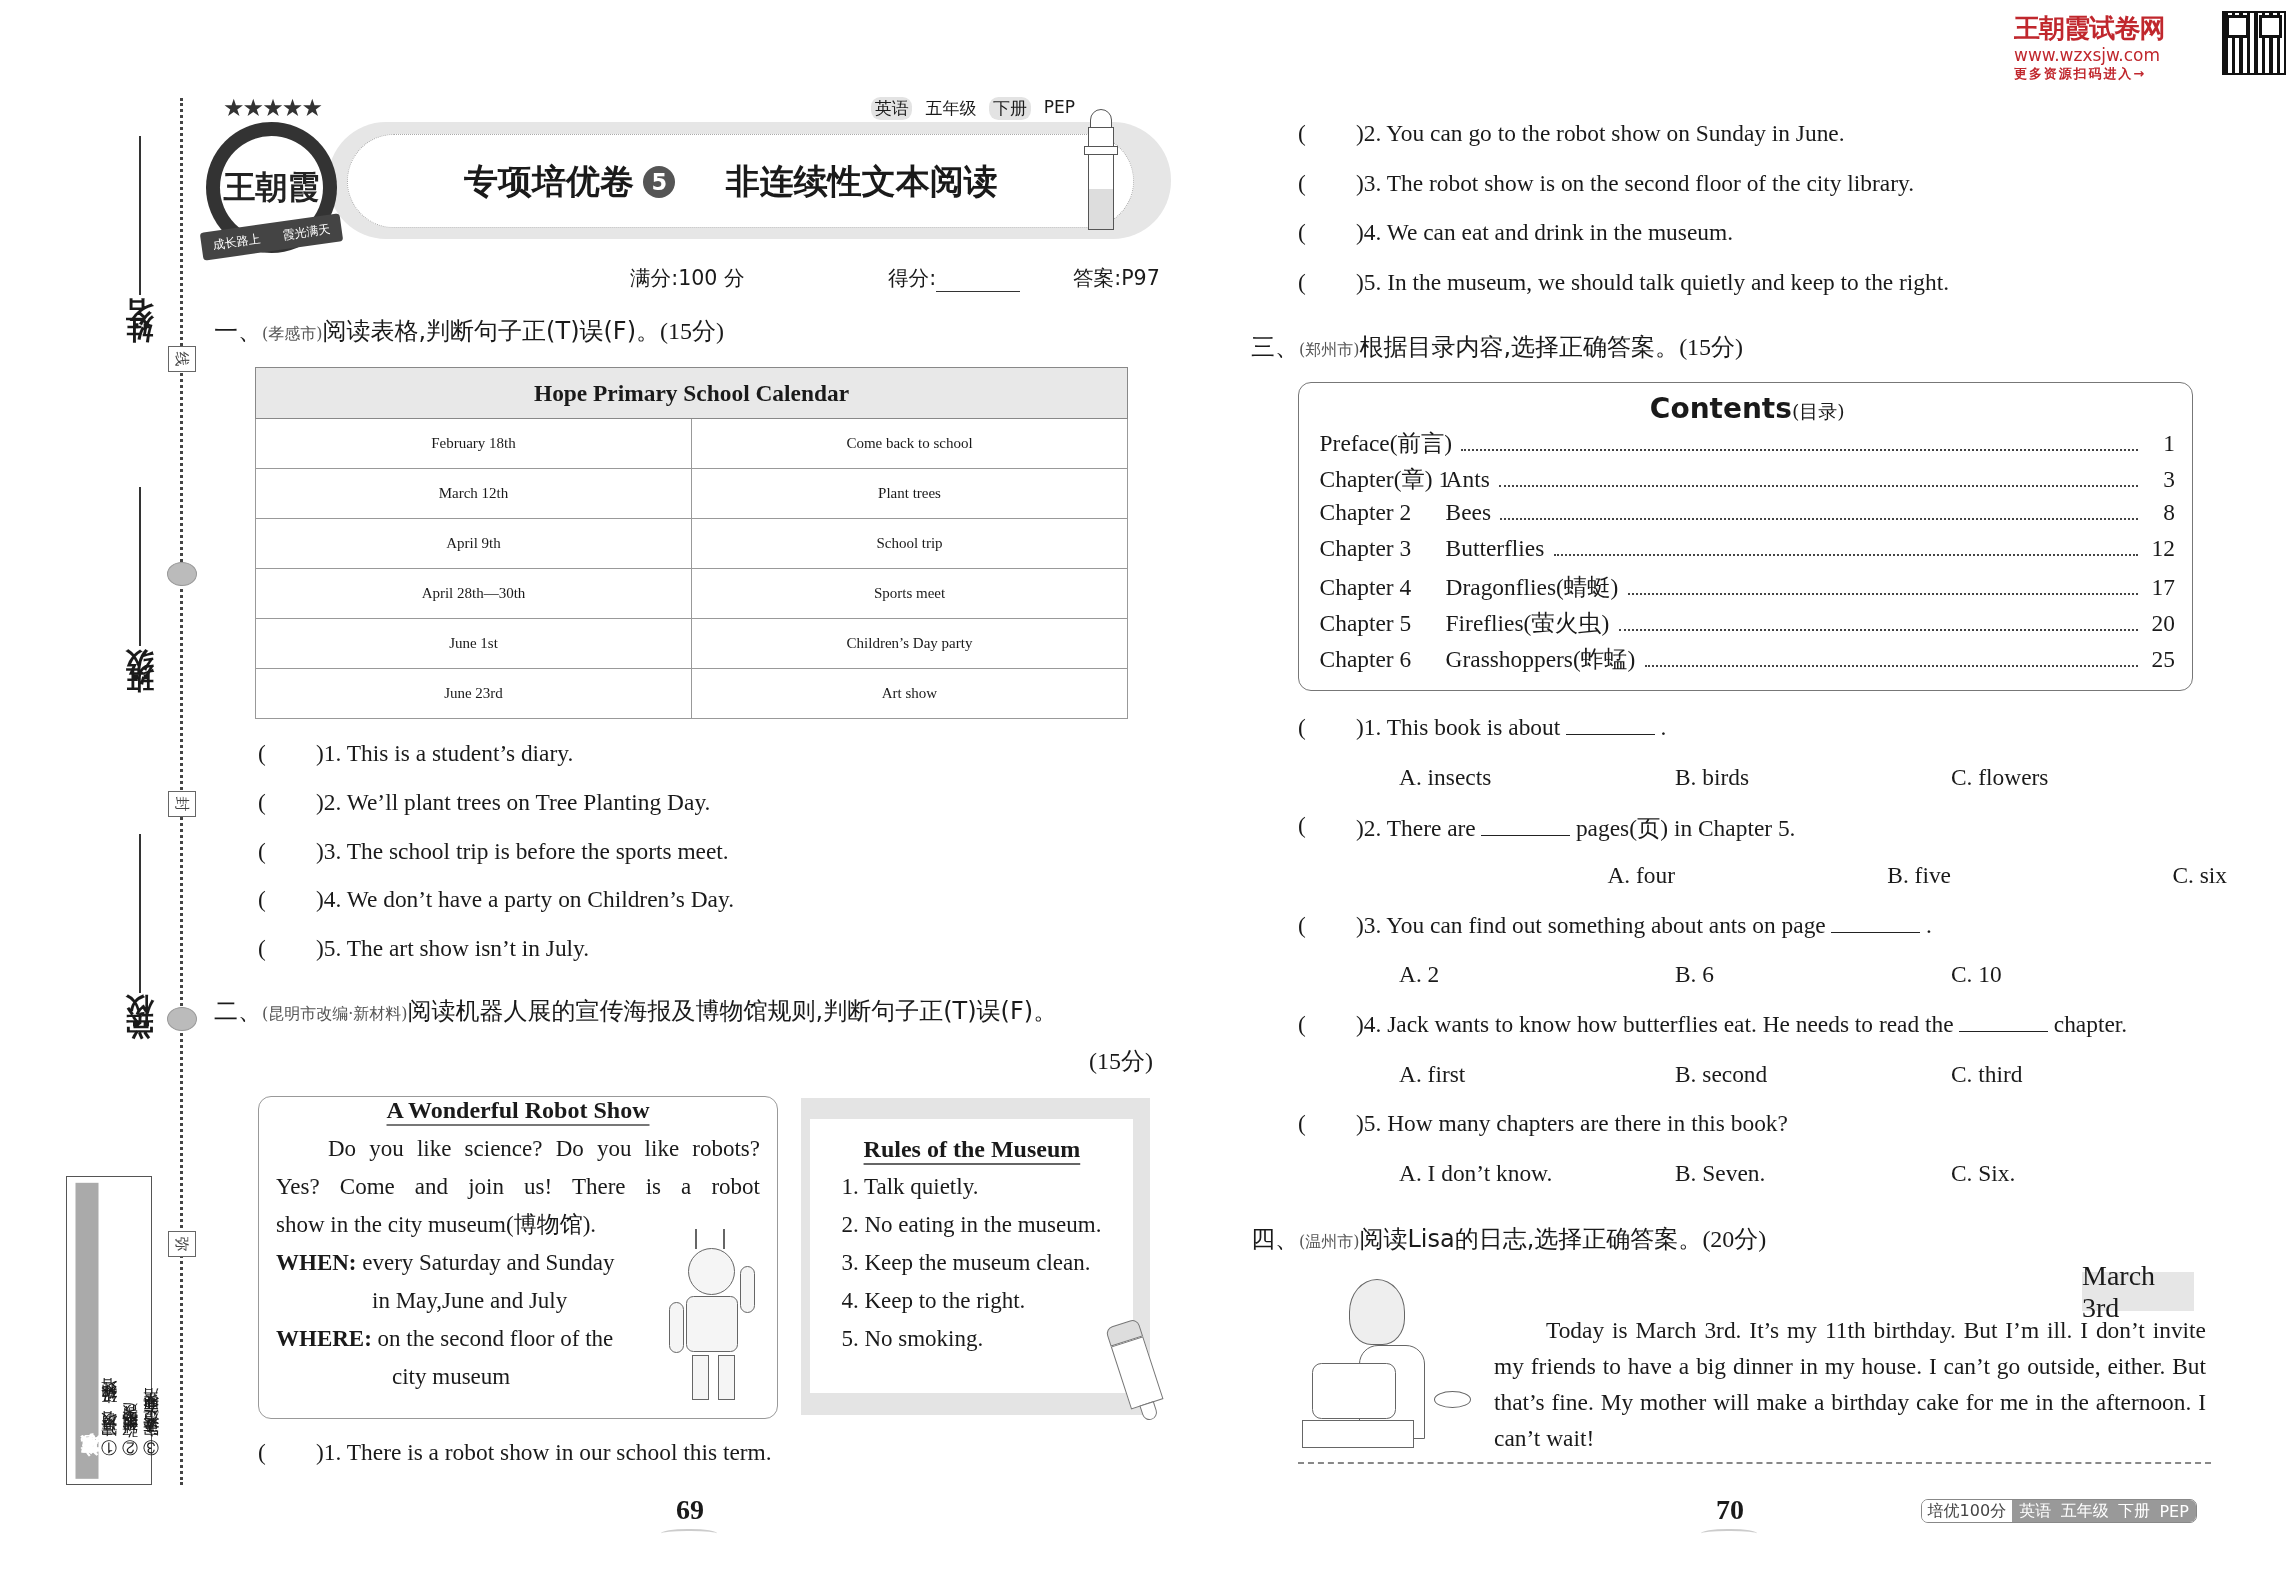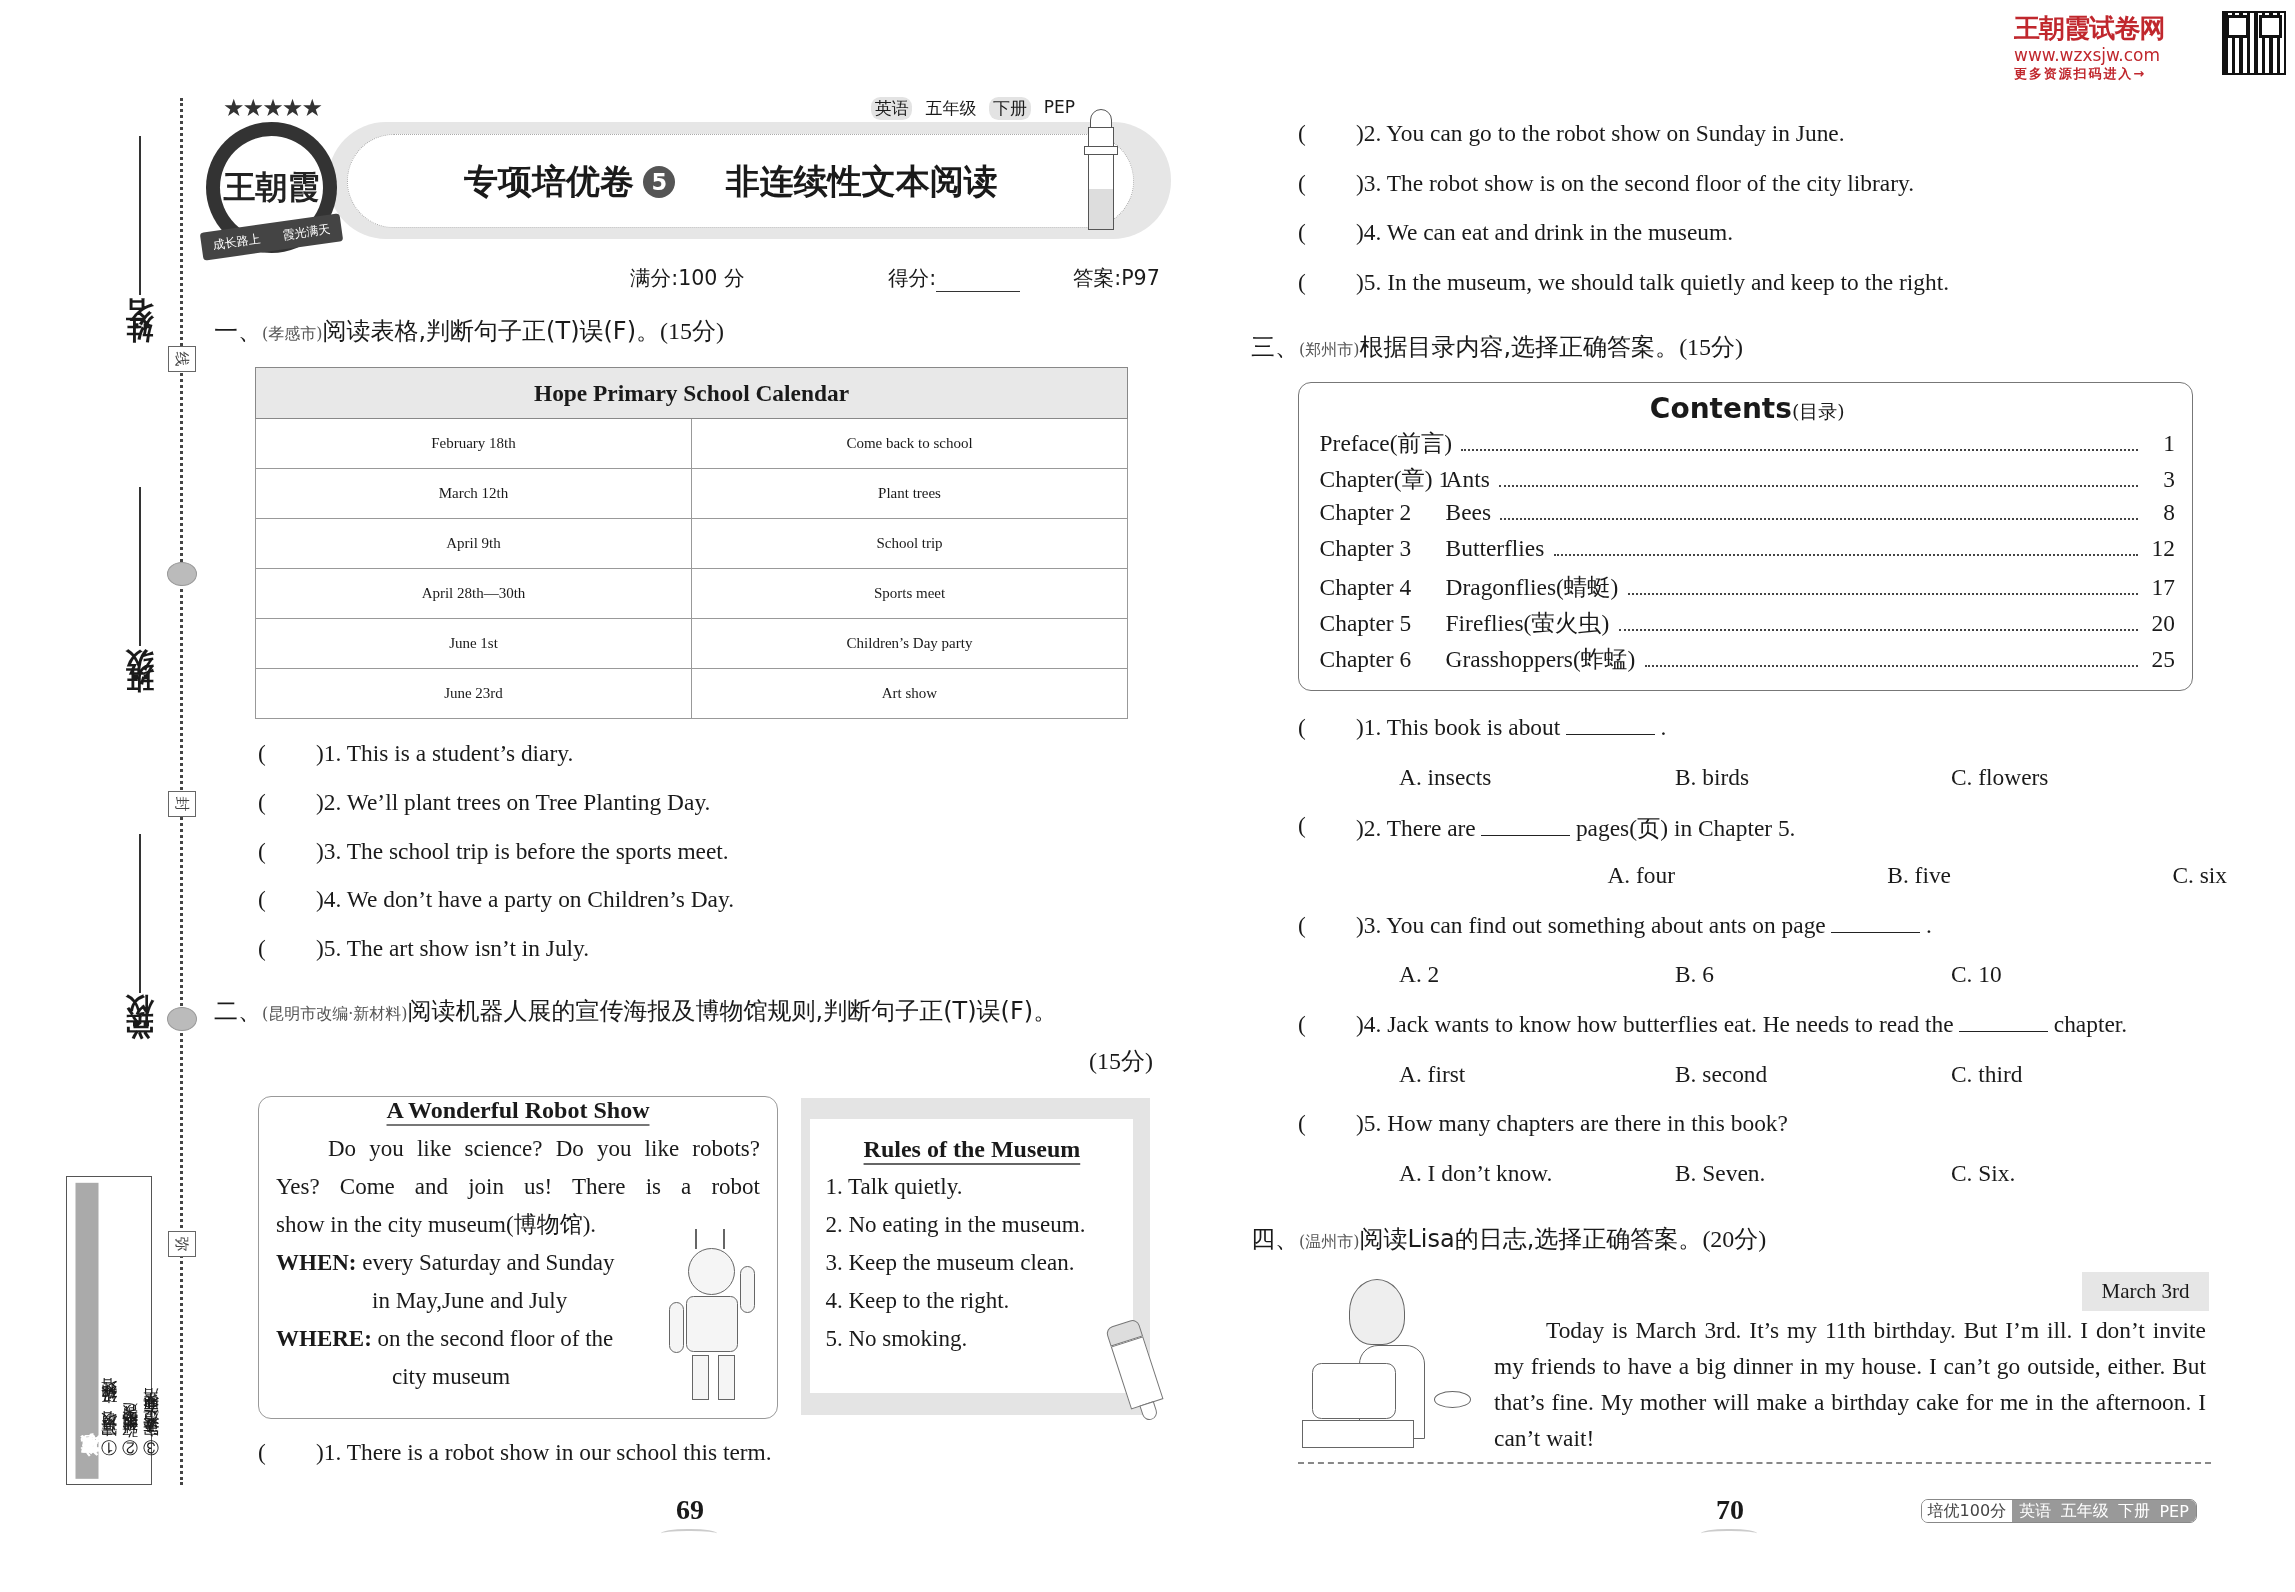--- a/index.html
+++ b/index.html
@@ -67,39 +67,39 @@
   .poster { position: absolute; left: 258px; top: 1096px; width: 520px; height: 323px; border: 1.9px solid #999; border-radius: 13px; padding: 0 17px; background: #fff; }
   .poster-title { text-align: center; font-size: 24px; font-weight: bold; text-decoration: underline; text-decoration-color: #777; text-underline-offset: 5.6px; margin-bottom: 5.6px; }
   .poster p { font-size: 23px; line-height: 38px; }
   .poster .ind { text-indent: 52px; text-align: justify; text-align-last: justify; }
   .poster .nowrap { white-space: nowrap; }
   .poster b { font-weight: bold; }
   .robot { position: absolute; right: 19px; bottom: 11.2px; width: 89px; height: 178px; }
   .robot div { position: absolute; border: 1.9px solid #666; background: #f5f5f5; }
 
   .rules-outer { position: absolute; left: 801px; top: 1098px; width: 349px; height: 317px; background: #e4e4e4; }
-  .rules-inner { position: absolute; left: 9.4px; top: 20.6px; width: 323px; height: 274px; background: #fff; padding: 17px 15px; }
+  .rules-inner { position: absolute; left: 9.4px; top: 20.6px; width: 323px; height: 274px; background: #fff; padding: 17px 31px; }
   .rules-title { text-align: center; font-size: 24px; font-weight: bold; text-decoration: underline; text-decoration-color: #666; text-underline-offset: 5.6px; margin-bottom: 5.6px; }
   .rules-inner li { list-style: none; font-size: 23px; line-height: 38px; }
   .pencil { position: absolute; right: -9.4px; bottom: -9.4px; width: 45px; height: 103px; transform: rotate(-18deg); }
   .pencil div { position: absolute; border: 1.9px solid #777; }
 
   
   .toc { position: absolute; left: 1298px; top: 382px; width: 895px; height: 309px; border: 1.9px solid #777; border-radius: 13px; padding: 9.4px 17px 0 20.6px; }
   .toc-title { text-align: center; font-size: 28px; font-weight: bold; font-family: "DejaVu Sans", sans-serif; margin-bottom: 1.9px; }
   .toc-title small { font-size: 19px; font-weight: normal; font-family: "DejaVu Serif", serif; }
   .toc-row { display: flex; align-items: baseline; font-size: 23.4px; height: 36px; }
   .toc-row .ch { width: 126px; white-space: nowrap; }
   .toc-row .nm { white-space: nowrap; }
   .toc-row .nm.pref { margin-left: -126px; }
   .toc-row .dots { flex: 1; border-bottom: 2.8px dotted #444; margin: 0 9.4px 5.6px 9.4px; }
   .toc-row .pg { width: 28px; text-align: right; }
 
   
-  .diary-date { position: absolute; left: 2082px; top: 1272px; width: 127px; height: 39px; background: #e6e6e6; font-size: 21px; display: flex; align-items: center; justify-content: center; }
+  .diary-date { position: absolute; left: 2082px; top: 1272px; width: 112px; height: 39px; background: #e6e6e6; font-size: 28px; display: flex; align-items: center; justify-content: center; }
   .diary-text { position: absolute; left: 1494px; top: 1312px; width: 712px; font-size: 23.4px; line-height: 36px; text-align: justify; text-indent: 52px; }
   .diary-divider { position: absolute; left: 1298px; top: 1462px; width: 913px; border-top: 2.8px dashed #888; }
   .girl { position: absolute; left: 1293px; top: 1279px; width: 192px; height: 183px; }
   .girl div { position: absolute; border: 1.9px solid #666; background: #fff; }
 
   
   .page-num { position: absolute; top: 1494px; font-size: 28px; font-weight: bold; }
   .page-wave { position: absolute; top: 1529px; width: 56px; height: 9.4px; border-top: 2.8px solid #ccc; border-radius: 50%; }
   .footer-badge { position: absolute; left: 1921px; top: 1499px; display: flex; height: 24px; border: 1.4px solid #888; border-radius: 7px; overflow: hidden; font-family: "DejaVu Sans", sans-serif; font-size: 16px; }
   .footer-badge .a { background: #fff; color: #444; padding: 0 5.6px; display: flex; align-items: center; }

